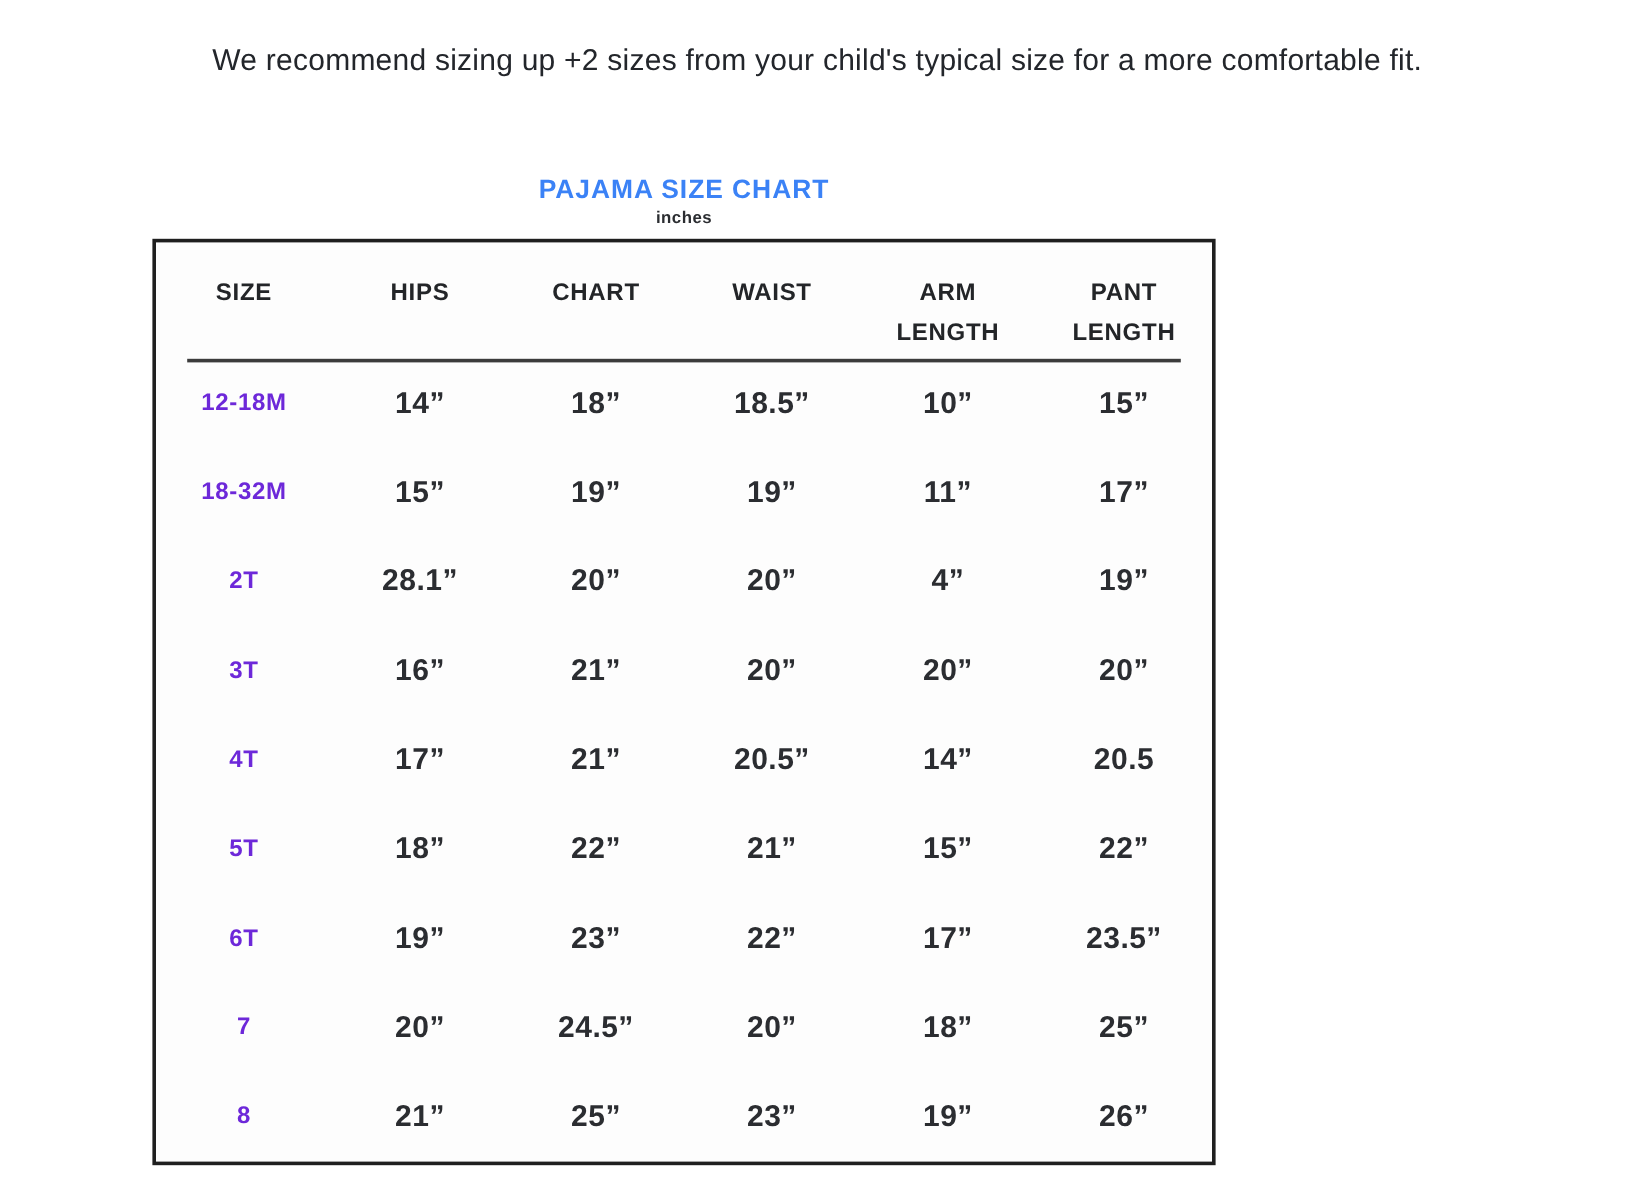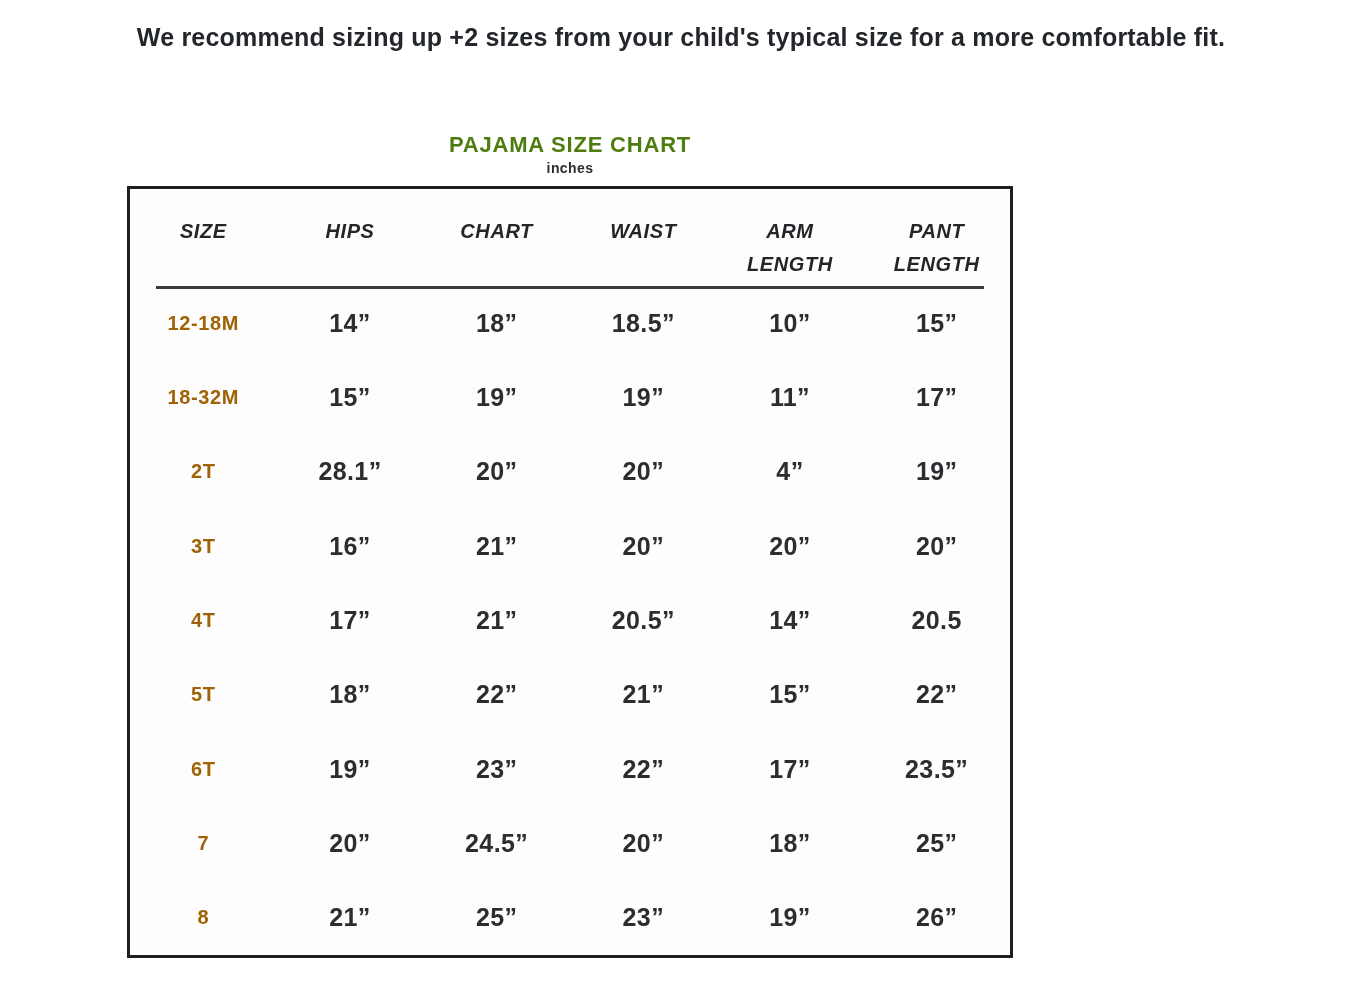--- a/index.html
+++ b/index.html
@@ -10,41 +10,41 @@
   body {
     width: 1362px;
     height: 1002px;
     background: #ffffff;
     overflow: hidden;
     position: relative;
     font-family: "Liberation Sans", sans-serif;
     color: #2b2d31;
   }
   .banner {
-    margin: 0;
+    margin: 13px;
     padding-top: 23px;
     text-align: center;
     font-size: 25px;
-    font-weight: 700;
+    font-weight: 400;
     letter-spacing: 0.2px;
     color: #23262b;
   }
   .chart-wrap {
     width: 886px;
     margin: 80px 0 0 127px;
   }
   .title-block {
     text-align: center;
   }
   .chart-title {
     margin: 0;
     font-size: 22px;
     font-weight: 700;
     letter-spacing: 0.8px;
-    color: #4d7c0f;
+    color: #3b82f6;
   }
   .unit-label {
     margin-top: 2px;
     font-size: 14px;
     font-weight: 700;
     letter-spacing: 0.4px;
     color: #2b2d31;
   }
   .table-frame {
     position: relative;
@@ -69,39 +69,38 @@
   }
   table.size-chart thead th {
     height: 97px;
     vertical-align: top;
     padding-top: 26px;
     font-size: 20px;
     font-weight: 700;
     letter-spacing: 0.6px;
     line-height: 33px;
     color: #232528;
-    font-style: italic;
   }
   .th-label {
     display: inline-block;
     max-width: 98px;
   }
   table.size-chart tbody td {
     height: 66px;
     text-align: center;
     vertical-align: middle;
     font-size: 25px;
     font-weight: 700;
     letter-spacing: 0.4px;
     color: #2b2d31;
   }
   table.size-chart tbody td.size-col {
     font-size: 20px;
     letter-spacing: 0.6px;
-    color: #a16207;
+    color: #6d28d9;
   }
 </style>
 </head>
 <body>
 
 <p class="banner">We recommend sizing up +2 sizes from your child's typical size for a more comfortable fit.</p>
 
 <div class="chart-wrap">
   <div class="title-block">
     <h2 class="chart-title">PAJAMA SIZE CHART</h2>

